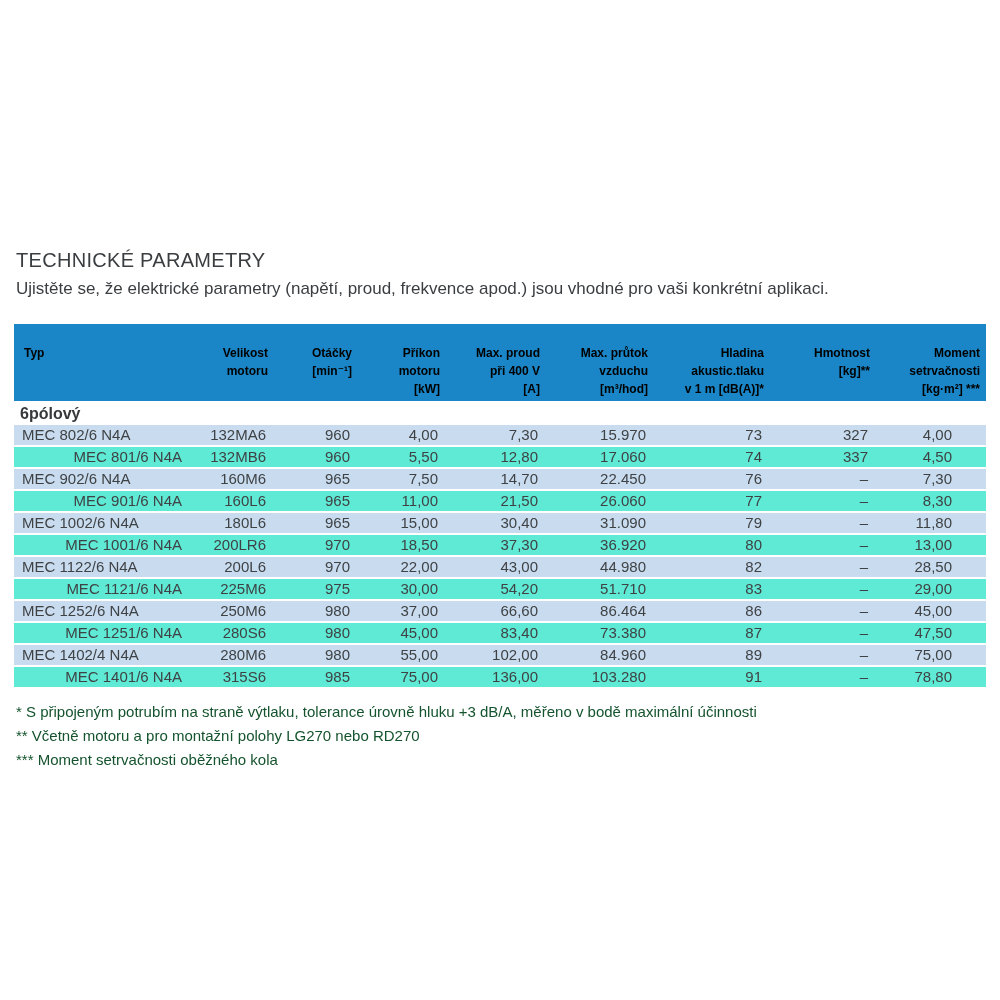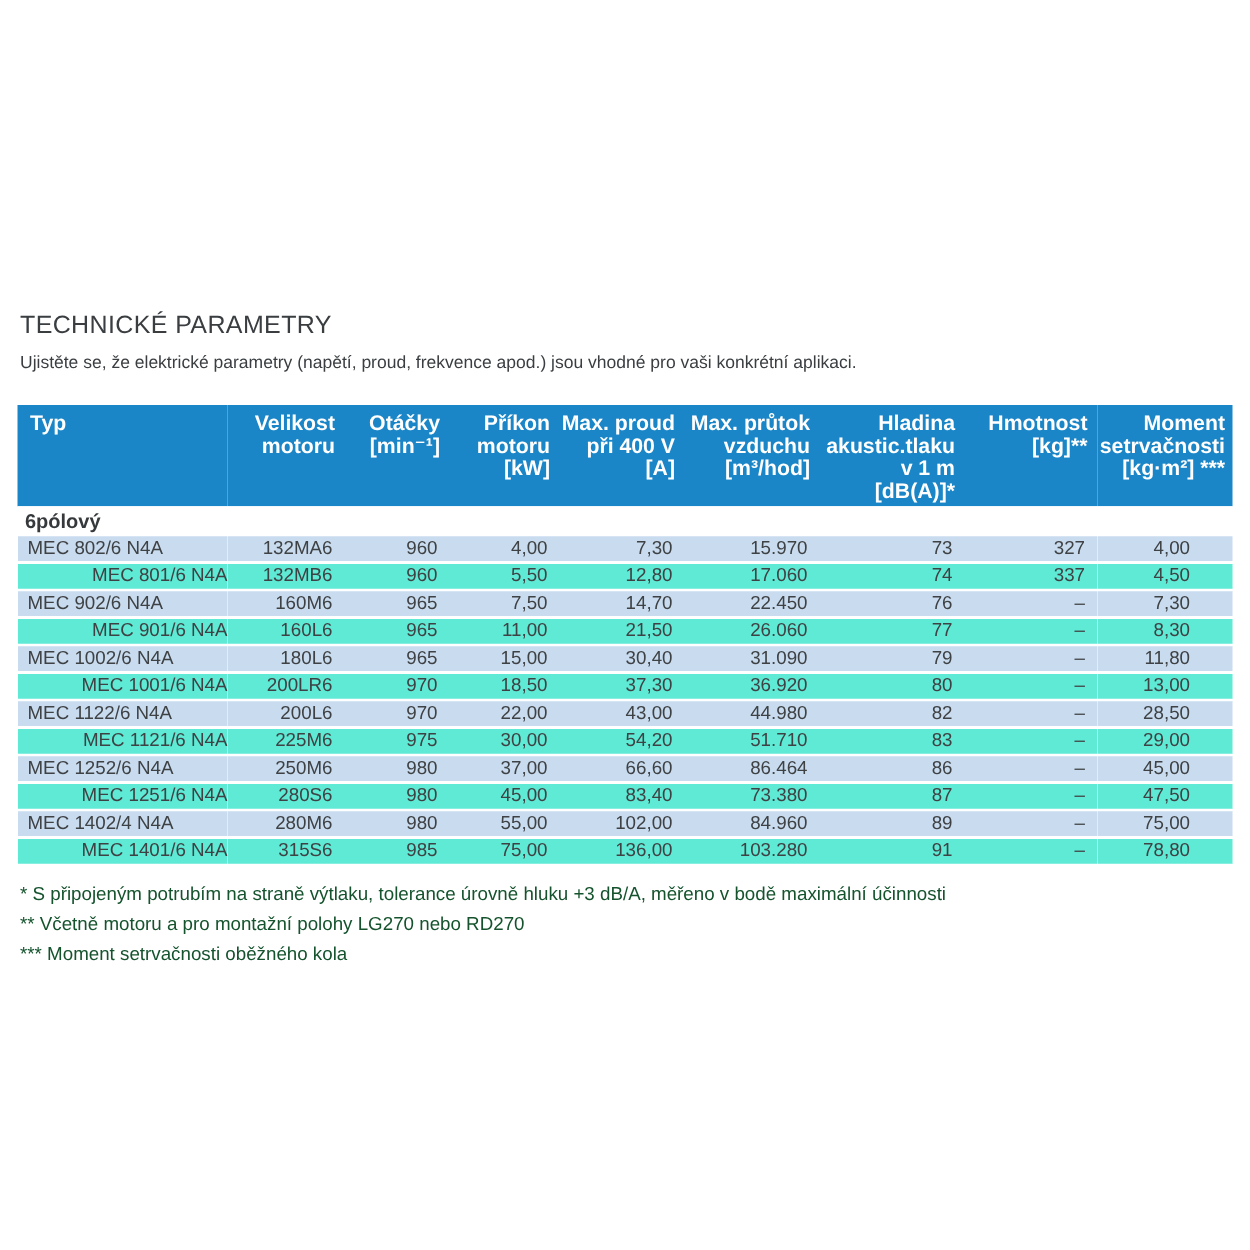--- a/index.html
+++ b/index.html
@@ -20,40 +20,40 @@
   .page-title {
     margin: 0 0 0 2px;
     font-size: 20px;
     font-weight: 400;
     letter-spacing: 0.3px;
     color: #3a3e41;
     line-height: 20px;
   }
   .page-subtitle {
     margin: 10px 0 0 2px;
-    font-size: 14px;
+    font-size: 17px;
     font-weight: 400;
     color: #3a3e41;
     line-height: 18px;
   }
   table.params {
     margin-top: 26px;
     border-collapse: collapse;
     table-layout: fixed;
     width: 972px;
   }
   table.params th {
     background: #1b86c7;
-    color: #ffffff;
-    font-size: 17px;
+    color: #000000;
+    font-size: 12px;
     font-weight: bold;
     line-height: 18px;
     text-align: right;
     vertical-align: top;
-    padding: 6px 8px 3px 0;
+    padding: 20px 8px 3px 0;
     white-space: pre-line;
   }
   table.params th.al {
     text-align: left;
     padding-left: 10px;
     padding-right: 0;
   }
   table.params th:last-child { padding-right: 6px; }
   table.params td {
     font-size: 15px;

